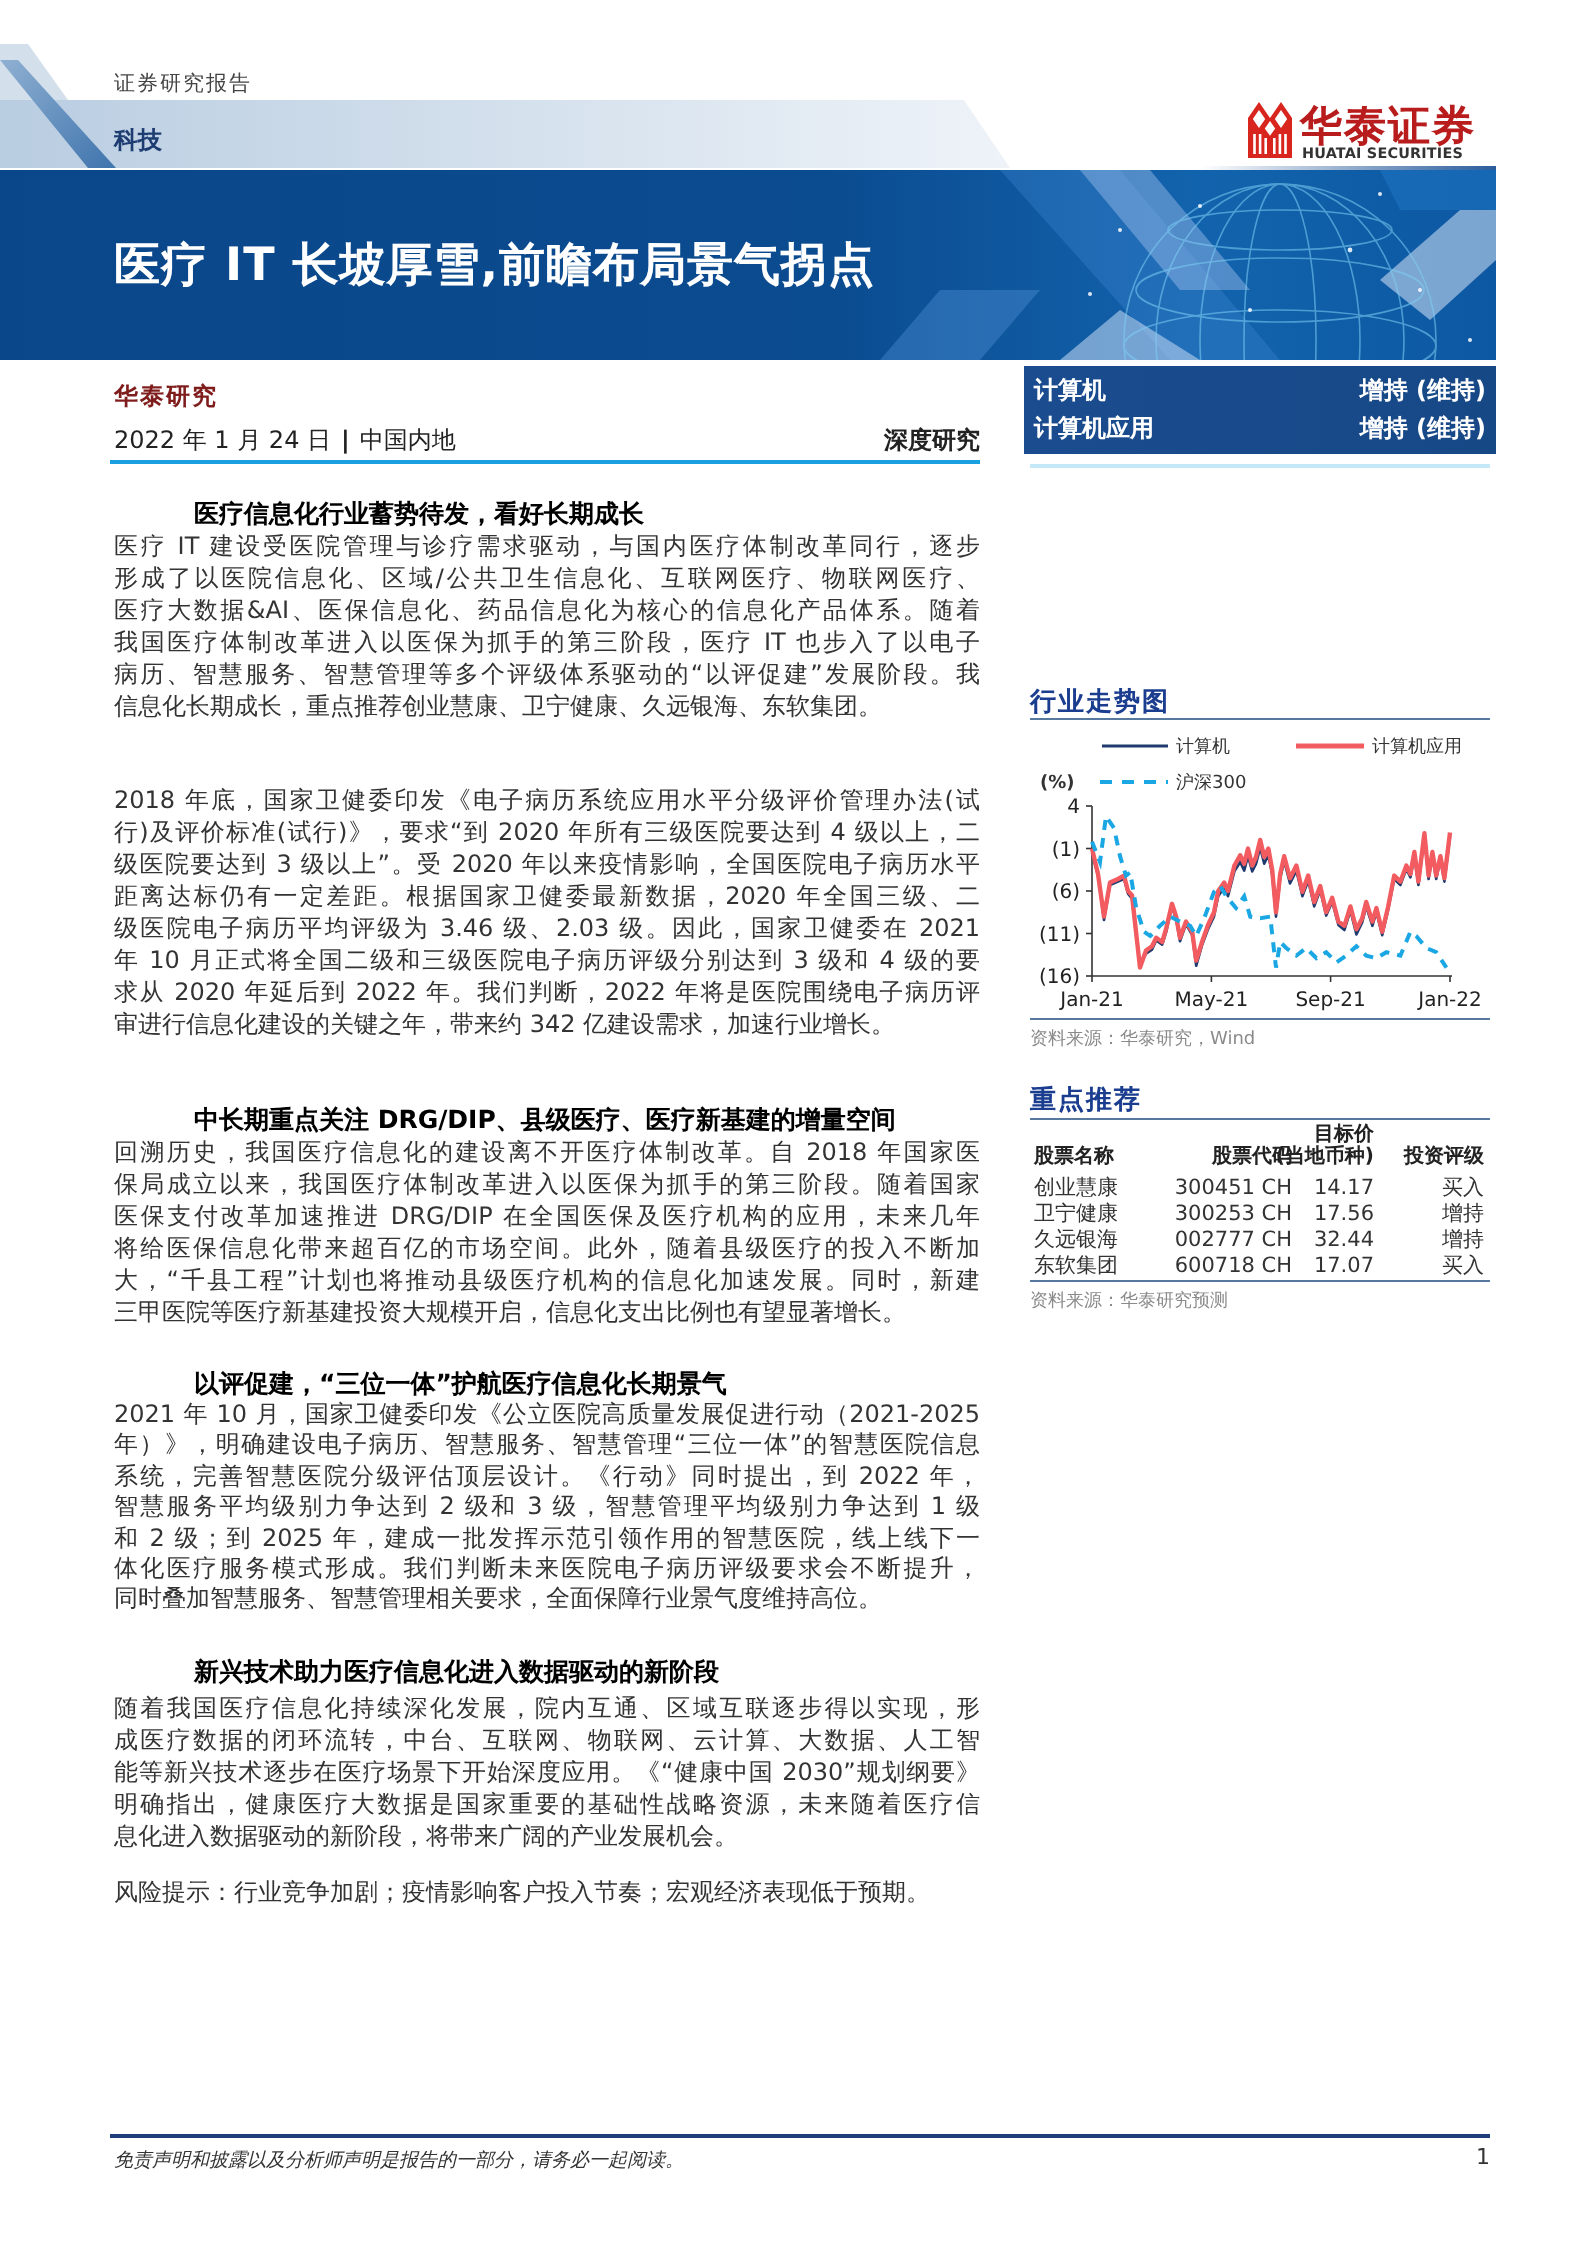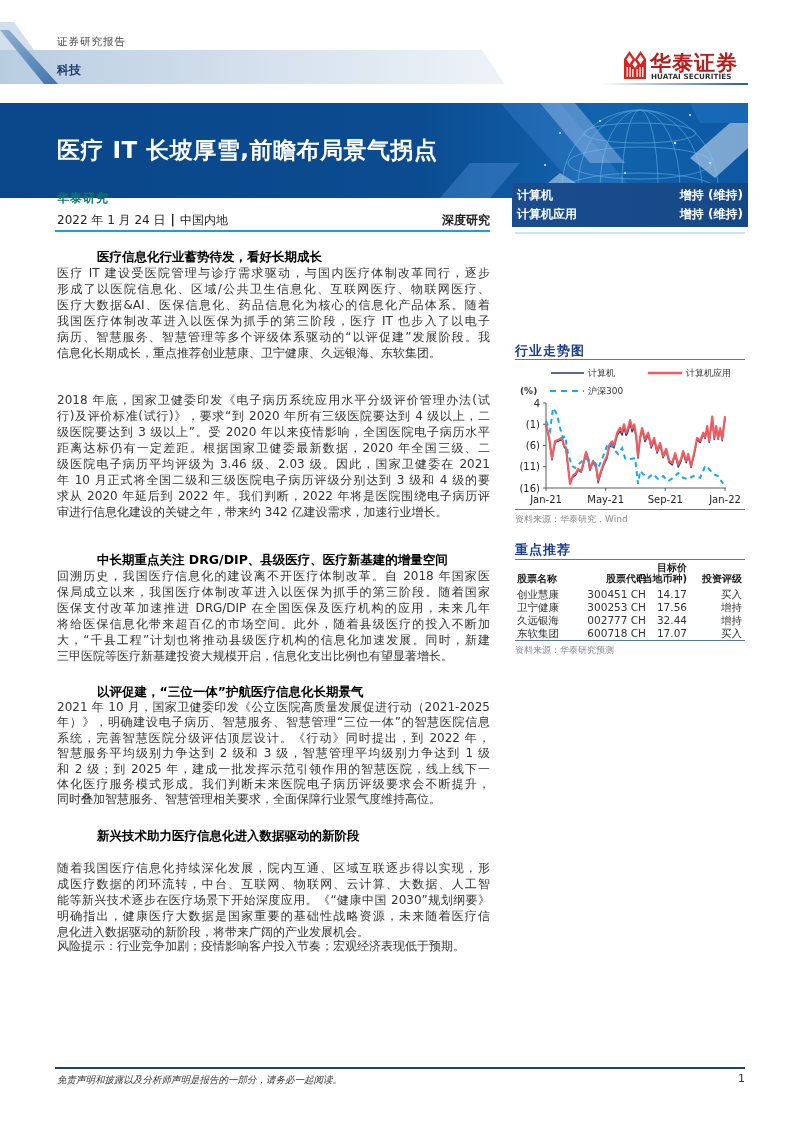--- a/index.html
+++ b/index.html
@@ -9,24 +9,23 @@
     font-family: "DejaVu Sans", "Liberation Sans", sans-serif;
   }
   .abs { position: absolute; }
   .doc-type { left: 57px; top: 35px; font-size: 10.5px; color: #444; letter-spacing: 1px; }
   .sector { left: 57px; top: 62px; font-size: 12px; font-weight: bold; color: #1d3c72; text-align: right; }
   .logo-cn { left: 650px; top: 49px; font-size: 21px; font-weight: bold; color: #b91c1c; letter-spacing: 1px; white-space: nowrap; }
   .logo-en { left: 651px; top: 72px; font-size: 7.2px; font-weight: bold; color: #333; white-space: nowrap; letter-spacing: 0.1px; }
   .banner {
     left: 0; top: 85px; width: 748px; height: 95px; overflow: hidden;
     background: linear-gradient(90deg, #0a478a 0%, #0b4b8f 55%, #1263ad 80%, #0d58a2 100%);
-    margin-top: 18px;
   }
   .title { left: 57px; top: 32px; font-size: 23px; font-weight: bold; color: #ffffff; white-space: nowrap; letter-spacing: 0.5px; }
-  .research { left: 57px; top: 190px; font-size: 12px; font-weight: bold; color: #0f766e; letter-spacing: 1px; }
+  .research { left: 57px; top: 190px; font-size: 12px; font-weight: bold; color: #7f1d1d; letter-spacing: 1px; }
   .date-row { left: 57px; top: 212px; width: 433px; height: 16px; font-size: 12px; color: #222; display: flex; align-items: center; white-space: nowrap; }
   .date-row .sep { margin: 0 5px; font-weight: bold; }
   .date-row .rtype { margin-left: auto; font-weight: bold; color: #222; }
   .date-rule { left: 55px; top: 230px; width: 435px; height: 2px; background: #1aa0e0; }
   .rating-panel { left: 512px; top: 183px; width: 236px; height: 44px; background: linear-gradient(90deg,#1a4c8f,#174886); }
   .rating-row { position: absolute; left: 5px; right: 5px; height: 20px; display: flex; align-items: center; color: #fff; font-size: 12px; font-weight: bold; white-space: nowrap; }
   .rating-row .rv { margin-left: auto; }
   .rating-rule { left: 515px; top: 232px; width: 230px; height: 2px; background: #c4e8f6; }
 
   .section { left: 57px; width: 433px; }
@@ -187,21 +186,21 @@
     <div class="ln">2021 年 10 月，国家卫健委印发《公立医院高质量发展促进行动（2021-2025</div>
     <div class="ln">年）》，明确建设电子病历、智慧服务、智慧管理“三位一体”的智慧医院信息</div>
     <div class="ln">系统，完善智慧医院分级评估顶层设计。《行动》同时提出，到 2022 年，</div>
     <div class="ln">智慧服务平均级别力争达到 2 级和 3 级，智慧管理平均级别力争达到 1 级</div>
     <div class="ln">和 2 级；到 2025 年，建成一批发挥示范引领作用的智慧医院，线上线下一</div>
     <div class="ln">体化医疗服务模式形成。我们判断未来医院电子病历评级要求会不断提升，</div>
     <div class="ln last">同时叠加智慧服务、智慧管理相关要求，全面保障行业景气度维持高位。</div>
   </div>
 
   <div class="abs section" style="top:828px">
-    <div class="sec-h" style="margin-bottom:16px">新兴技术助力医疗信息化进入数据驱动的新阶段</div>
+    <div class="sec-h" style="margin-bottom:2px">新兴技术助力医疗信息化进入数据驱动的新阶段</div>
     <div class="ln">随着我国医疗信息化持续深化发展，院内互通、区域互联逐步得以实现，形</div>
     <div class="ln">成医疗数据的闭环流转，中台、互联网、物联网、云计算、大数据、人工智</div>
     <div class="ln">能等新兴技术逐步在医疗场景下开始深度应用。《“健康中国 2030”规划纲要》</div>
     <div class="ln">明确指出，健康医疗大数据是国家重要的基础性战略资源，未来随着医疗信</div>
     <div class="ln last">息化进入数据驱动的新阶段，将带来广阔的产业发展机会。</div>
   </div>
 
   <div class="abs section" style="top:938px">
     <div class="ln last">风险提示：行业竞争加剧；疫情影响客户投入节奏；宏观经济表现低于预期。</div>
   </div>

